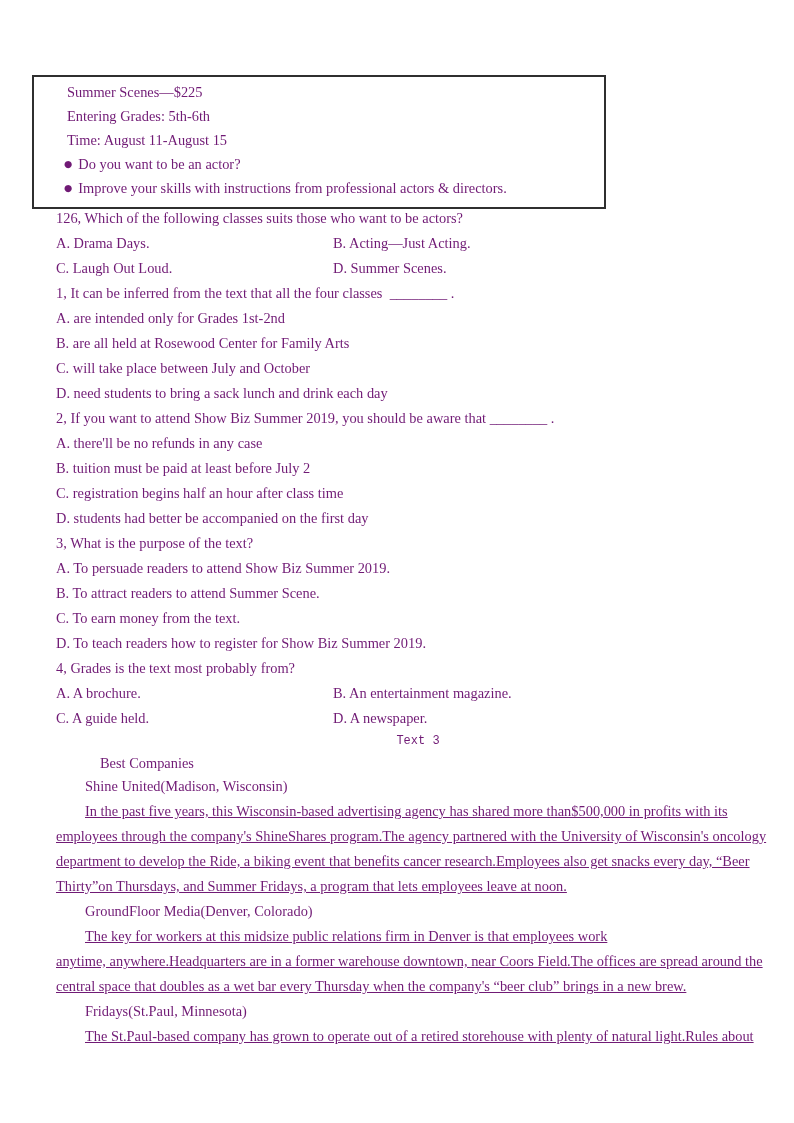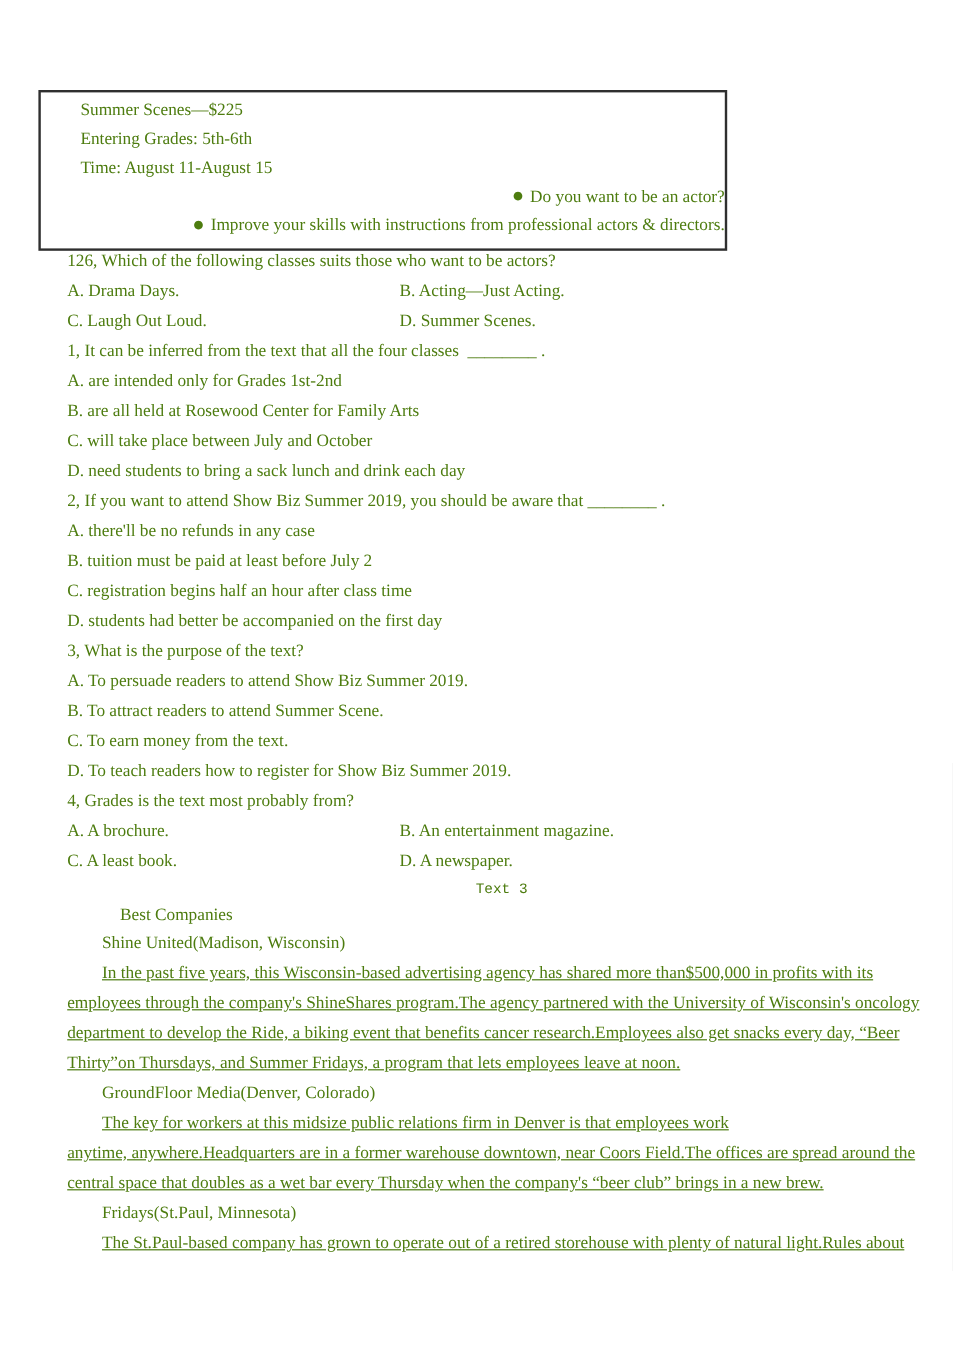--- a/index.html
+++ b/index.html
@@ -3,33 +3,33 @@
 <meta charset="utf-8">
 <style>
   html,body{margin:0;padding:0;background:#e8e8e8;}
   .page{
     position:relative;
     width:794px;height:1123px;
     margin:0 auto;
     background:#ffffff;
     font-family:"Liberation Serif","DejaVu Serif",serif;
     font-size:14.4px;
-    color:#4d7c0f;
+    color:#701a75;
     overflow:hidden;
   }
   
   .notice-box{
     position:absolute;left:32px;top:75px;
     width:537px;height:127px;
     border:2px solid #2f2f2f;
     padding:3px 0 0 33px;
     box-sizing:content-box;
   }
   .box-line{height:24px;line-height:24px;white-space:pre;}
-  .bullet-line{margin-left:-3px;text-align:right;}
+  .bullet-line{margin-left:-3px;}
   .bullet-glyph{
     font-family:"DejaVu Sans","Liberation Sans",sans-serif;
     font-size:9.5px;
     vertical-align:2px;
     margin-right:6px;
   }
   
   .content{position:absolute;left:56px;top:206px;width:740px;}
   .line{height:25px;line-height:25px;white-space:pre;}
   .col-l{display:inline-block;width:277px;}
@@ -76,21 +76,21 @@
     <div class="line">D. students had better be accompanied on the first day</div>
 
     <div class="line">3, What is the purpose of the text?</div>
     <div class="line">A. To persuade readers to attend Show Biz Summer 2019.</div>
     <div class="line">B. To attract readers to attend Summer Scene.</div>
     <div class="line">C. To earn money from the text.</div>
     <div class="line">D. To teach readers how to register for Show Biz Summer 2019.</div>
 
     <div class="line">4, Grades is the text most probably from?</div>
     <div class="line"><span class="col-l">A. A brochure.</span><span>B. An entertainment magazine.</span></div>
-    <div class="line"><span class="col-l">C. A least book.</span><span>D. A newspaper.</span></div>
+    <div class="line"><span class="col-l">C. A guide held.</span><span>D. A newspaper.</span></div>
 
     <div class="passage-heading">Text 3</div>
     <div class="passage-title">Best Companies</div>
 
     <div class="company-line">Shine United(Madison, Wisconsin)</div>
     <div class="para">In the past five years, this Wisconsin-based advertising agency has shared more than$500,000 in profits with its
 employees through the company's ShineShares program.The agency partnered with the University of Wisconsin's oncology
 department to develop the Ride, a biking event that benefits cancer research.Employees also get snacks every day, “Beer
 Thirty”on Thursdays, and Summer Fridays, a program that lets employees leave at noon.</div>
 

